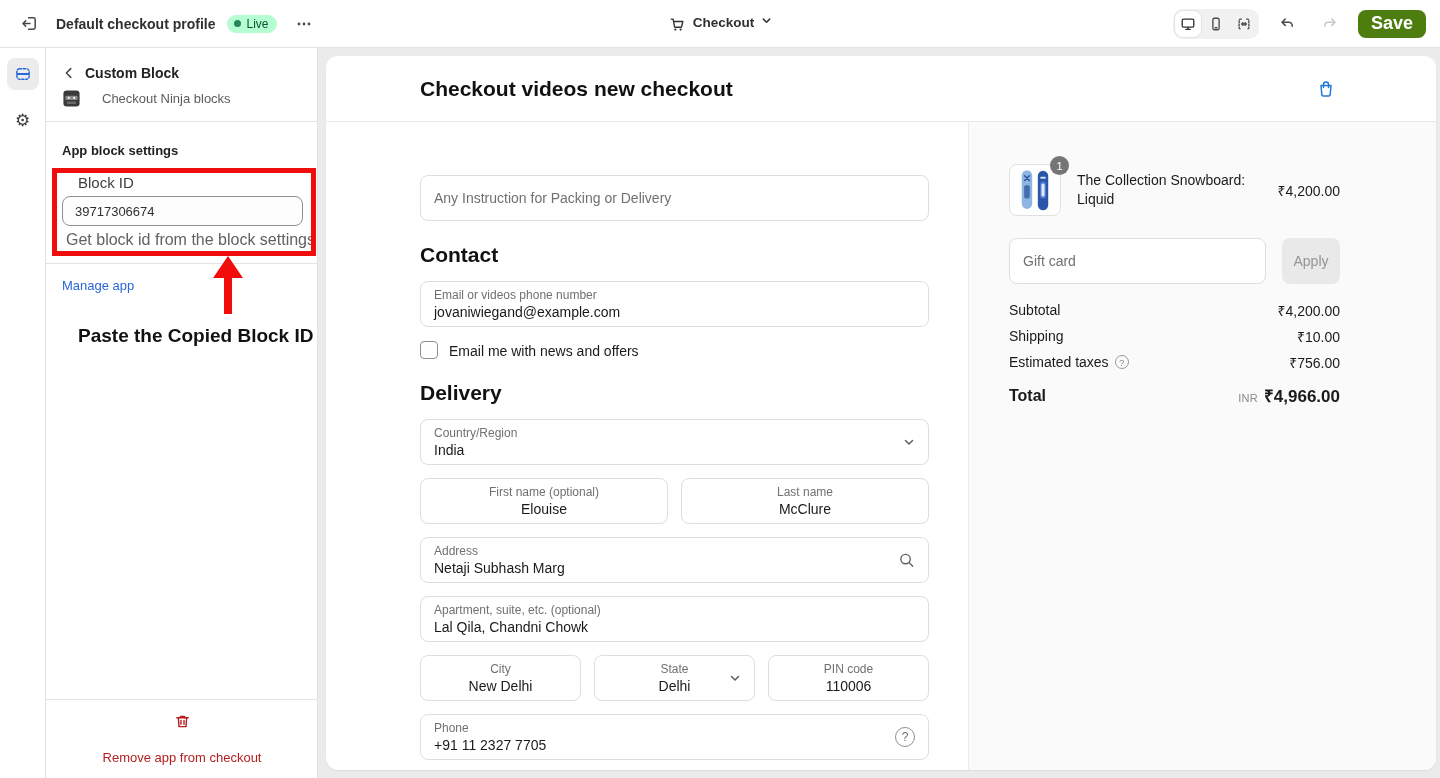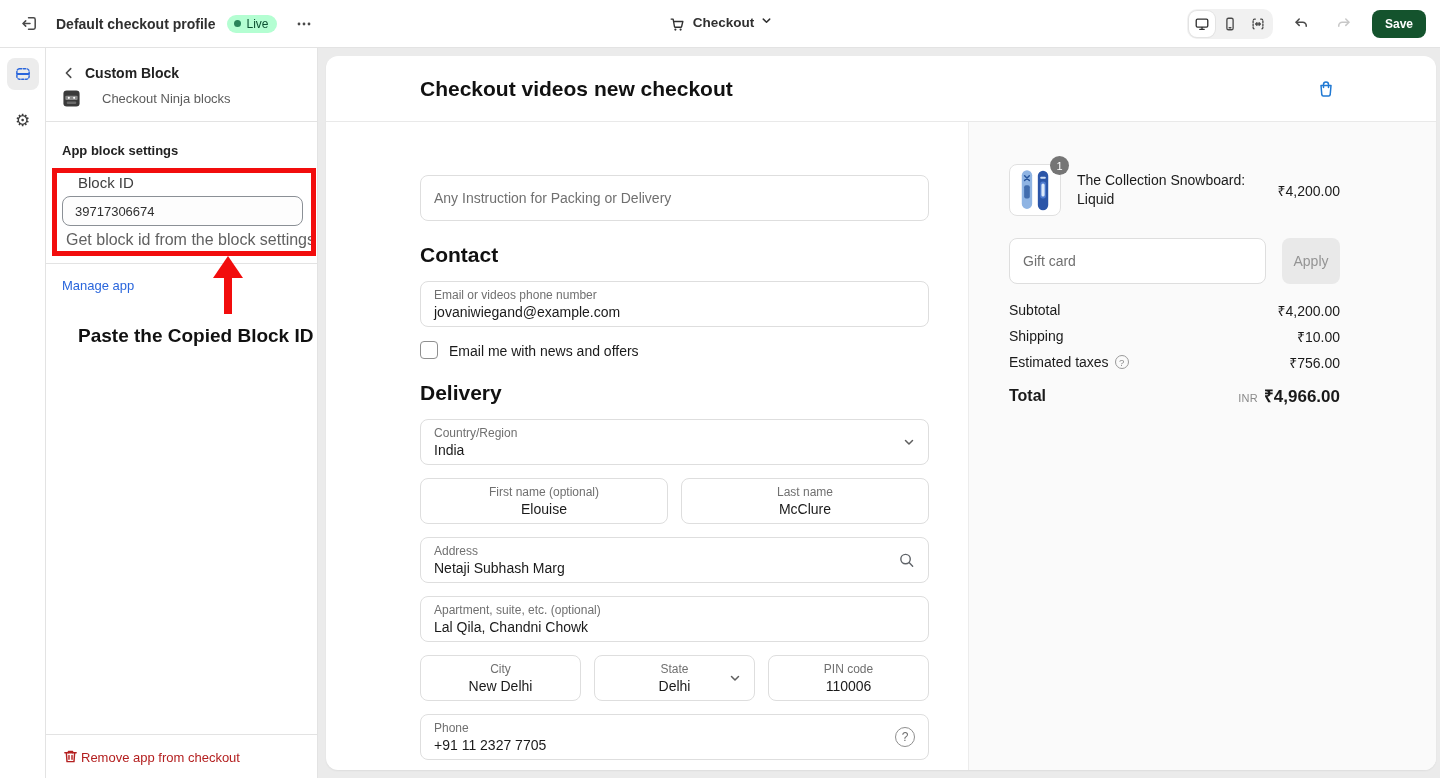--- a/index.html
+++ b/index.html
@@ -18,22 +18,22 @@
   .live-dot { width:7px; height:7px; border-radius:50%; background:#29845a; }
   .tb-center { position:absolute; left:0; right:0; margin:auto; width:160px; display:flex;
     align-items:flex-start; justify-content:center; gap:7px; color:#303030; }
   .tb-center .lbl { font-size:13.5px; font-weight:600; }
   .tb-right { margin-left:auto; display:flex; align-items:center; gap:13px; }
   .seg-ctrl { display:flex; background:#f1f1f1; border-radius:10px; padding:2px; gap:2px; }
   .seg { width:26px; height:26px; border-radius:8px; display:flex; align-items:center;
     justify-content:center; color:#4a4a4a; cursor:pointer; }
   .seg.active { background:#fff; box-shadow:0 0 0 1px #e3e3e3, 0 1px 1px rgba(0,0,0,.06); }
   .redo-dim { color:#c8c8c8; }
-  .save-btn { background:#14532d; color:#fff; border:none; border-radius:8px; height:28px;
-    padding:0 13px; font-size:12px; font-weight:600; cursor:pointer; font-family:inherit; }
+  .save-btn { background:#4d7c0f; color:#fff; border:none; border-radius:8px; height:28px;
+    padding:0 13px; font-size:18px; font-weight:600; cursor:pointer; font-family:inherit; }
 
   
   .frame { display:flex; height:730px; }
   .rail { width:46px; background:#fff; border-right:1px solid #e3e3e3; display:flex;
     flex-direction:column; align-items:center; padding-top:10px; gap:14px; }
   .rail-btn { width:32px; height:32px; border-radius:8px; display:flex; align-items:center;
     justify-content:center; cursor:pointer; }
   .rail-btn.active { background:#ececec; }
   .gear-glyph { font-size:17px; color:#3d3d3d; line-height:1; }
 
@@ -54,21 +54,21 @@
     color:#303030; padding:14px 12px; font-family:inherit; }
   .blockid-help { position:absolute; top:109px; left:20px; font-size:16px; color:#616161; }
   .pb-divider { position:absolute; top:141px; left:0; width:272px; height:1px; background:#e3e3e3; }
   .manage-link { position:absolute; top:156px; left:16px; font-size:13px; color:#2a66dc; cursor:pointer; }
   .arrow-head { position:absolute; top:134px; left:167px; width:0; height:0; z-index:4;
     border-left:15px solid transparent; border-right:15px solid transparent; border-bottom:22px solid #f20d0d; }
   .arrow-shaft { position:absolute; top:154px; left:178px; width:8px; height:38px; background:#f20d0d; z-index:4; }
   .annotation { position:absolute; top:203px; left:32px; font-size:19px; font-weight:700;
     color:#111; white-space:nowrap; z-index:5; }
   .panel-footer { position:absolute; bottom:0; left:0; width:272px; border-top:1px solid #e3e3e3;
-    padding:13px 16px; display:flex; align-items:flex-end; gap:2px; cursor:pointer; }
+    padding:13px 16px; display:flex; align-items:center; gap:20px; cursor:pointer;flex-direction:column; }
   .remove-label { font-size:13px; color:#b42020; }
 
   
   .stage { flex:1; position:relative; background:#ebebeb; }
   .card { position:absolute; top:8px; left:8px; width:1110px; height:714px; background:#fff;
     border-radius:12px; box-shadow:0 1px 2px rgba(0,0,0,.06); overflow:hidden;
     display:flex; flex-direction:column; }
   .card-head { height:66px; display:flex; align-items:center; border-bottom:1px solid #e9e9e9;
     padding-left:94px; padding-right:100px; flex:0 0 66px; }
   .card-title { font-size:21px; font-weight:600; color:#111; }

